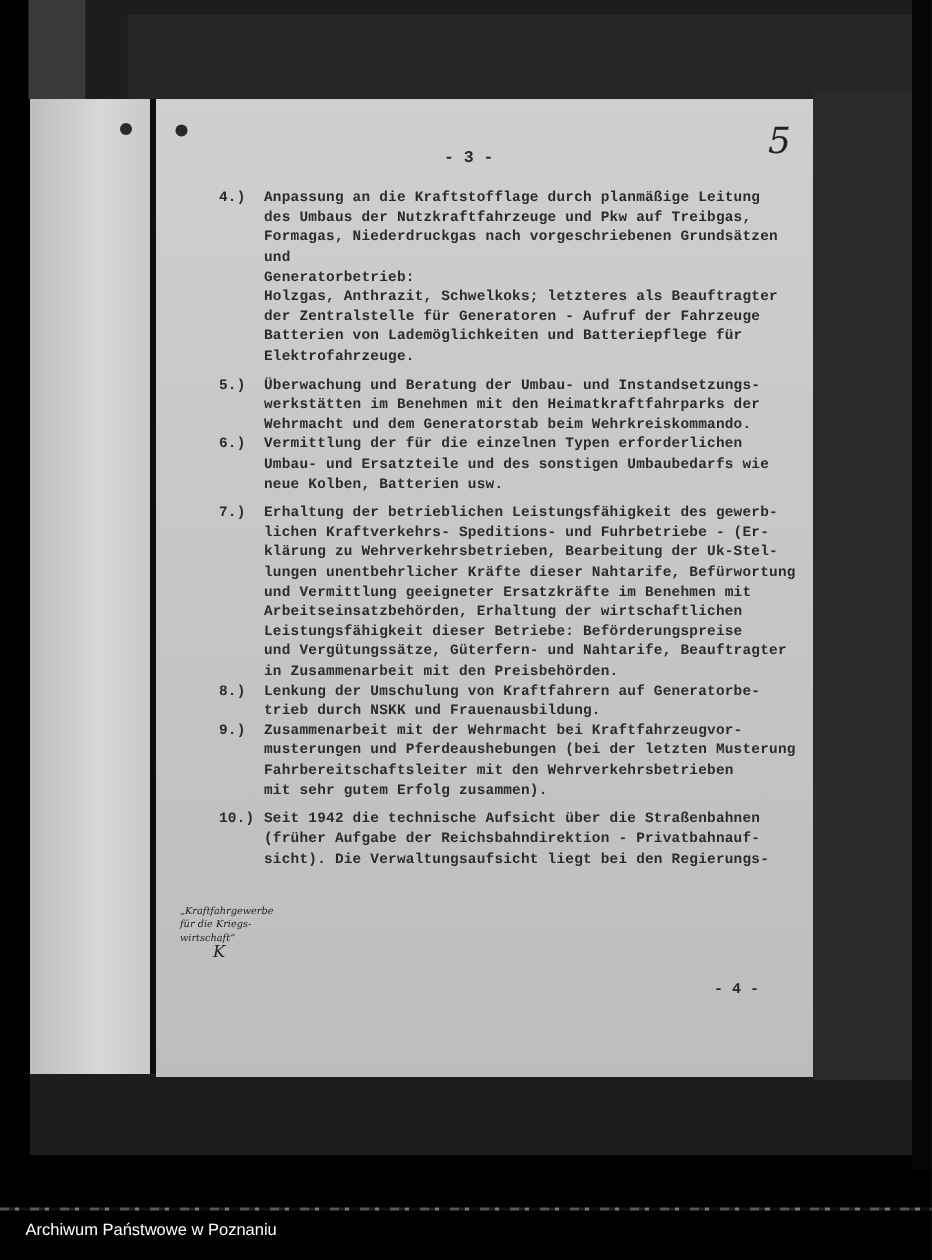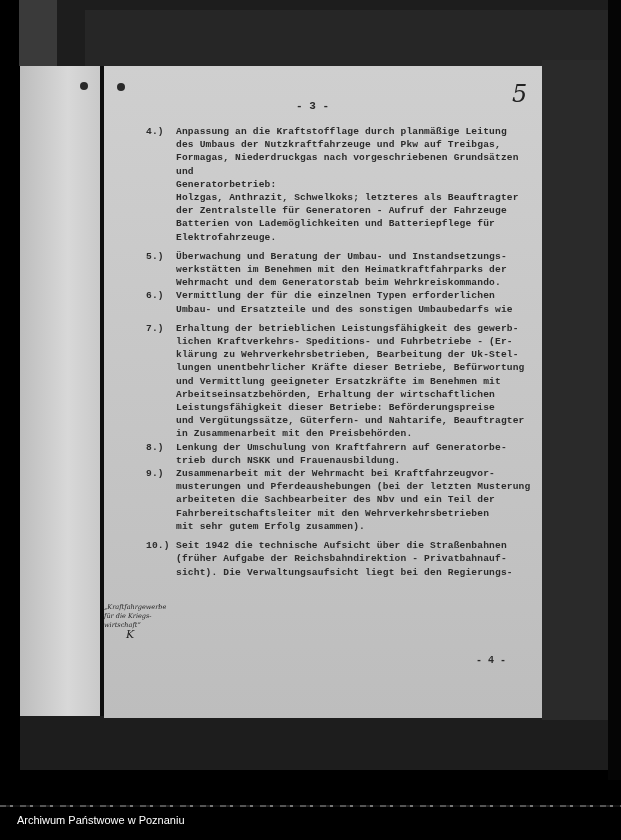--- a/index.html
+++ b/index.html
@@ -15,21 +15,21 @@
   .punch{position:absolute;width:8px;height:8px;border-radius:50%;background:#2a2a2a;}
   .scratch{position:absolute;left:0;top:805px;width:621px;height:2px;background:repeating-linear-gradient(90deg,#555 0 6px,#222 6px 10px,#777 10px 13px,#111 13px 20px);}
   .folio{position:absolute;left:512px;top:80px;font-family:"DejaVu Serif",serif;font-style:italic;font-size:24px;color:#222;}
   .pagenum{position:absolute;left:296px;top:100px;font-size:11px;font-weight:bold;color:#2a2a2a;}
   .body{position:absolute;left:146px;top:125px;width:392px;font-size:9.6px;line-height:13.2px;color:#2b2b2b;font-weight:bold;letter-spacing:0.15px;}
   .item{position:relative;padding-left:30px;}
   .num{position:absolute;left:0;top:0;}
   .line{white-space:nowrap;}
   .gap{height:6px;}
   .next{position:absolute;left:476px;top:655px;font-size:10px;font-weight:bold;color:#2a2a2a;}
-  .margin-note{position:absolute;left:104px;top:603px;width:58px;font-family:"DejaVu Serif",serif;font-style:italic;font-size:6.5px;line-height:9px;color:#222;}
+  .margin-note{position:absolute;left:104px;top:603px;width:58px;font-family:"DejaVu Serif",serif;font-style:italic;font-size:6.5px;line-height:9px;color:#222;padding-left:16px;}
   .margin-sig{font-size:11px;margin-left:22px;}
   .footer{position:absolute;left:17px;top:814px;font-family:"Liberation Sans",sans-serif;font-size:11px;color:#fff;}
 </style>
 </head>
 <body>
 
 <div class="scan-bg"></div>
 <div class="scan-bg-top"></div>
 <div class="left-strip"></div>
 <div class="left-page"></div>
@@ -60,44 +60,44 @@
   <div class="item">
     <span class="num">5.)</span>
     <div class="line">Überwachung und Beratung der Umbau- und Instandsetzungs-</div>
     <div class="line">werkstätten im Benehmen mit den Heimatkraftfahrparks der</div>
     <div class="line">Wehrmacht und dem Generatorstab beim Wehrkreiskommando.</div>
   </div>
   <div class="item">
     <span class="num">6.)</span>
     <div class="line">Vermittlung der für die einzelnen Typen erforderlichen</div>
     <div class="line">Umbau- und Ersatzteile und des sonstigen Umbaubedarfs wie</div>
+    <div class="line">neue Kolben, Batterien usw.</div>
   </div>
   <div class="gap"></div>
   <div class="item">
     <span class="num">7.)</span>
     <div class="line">Erhaltung der betrieblichen Leistungsfähigkeit des gewerb-</div>
     <div class="line">lichen Kraftverkehrs- Speditions- und Fuhrbetriebe - (Er-</div>
     <div class="line">klärung zu Wehrverkehrsbetrieben, Bearbeitung der Uk-Stel-</div>
-    <div class="line">lungen unentbehrlicher Kräfte dieser Betriebe, Befürwortung</div>
+    <div class="line">lungen unentbehrlicher Kräfte dieser Nahtarife, Befürwortung</div>
     <div class="line">und Vermittlung geeigneter Ersatzkräfte im Benehmen mit</div>
     <div class="line">Arbeitseinsatzbehörden, Erhaltung der wirtschaftlichen</div>
     <div class="line">Leistungsfähigkeit dieser Betriebe: Beförderungspreise</div>
     <div class="line">und Vergütungssätze, Güterfern- und Nahtarife, Beauftragter</div>
     <div class="line">in Zusammenarbeit mit den Preisbehörden.</div>
   </div>
   <div class="item" style="padding-left:30px;">
     <span class="num">8.)</span>
     <div class="line">Lenkung der Umschulung von Kraftfahrern auf Generatorbe-</div>
     <div class="line">trieb durch NSKK und Frauenausbildung.</div>
   </div>
   <div class="item">
     <span class="num">9.)</span>
     <div class="line">Zusammenarbeit mit der Wehrmacht bei Kraftfahrzeugvor-</div>
     <div class="line">musterungen und Pferdeaushebungen (bei der letzten Musterung</div>
-    <div class="line">arbeiteten die Sachbearbeiter des Nbv und ein Teil der</div>
     <div class="line">Fahrbereitschaftsleiter mit den Wehrverkehrsbetrieben</div>
     <div class="line">mit sehr gutem Erfolg zusammen).</div>
   </div>
   <div class="gap"></div>
   <div class="item">
     <span class="num">10.)</span>
     <div class="line">Seit 1942 die technische Aufsicht über die Straßenbahnen</div>
     <div class="line">(früher Aufgabe der Reichsbahndirektion - Privatbahnauf-</div>
     <div class="line">sicht). Die Verwaltungsaufsicht liegt bei den Regierungs-</div>
   </div>

